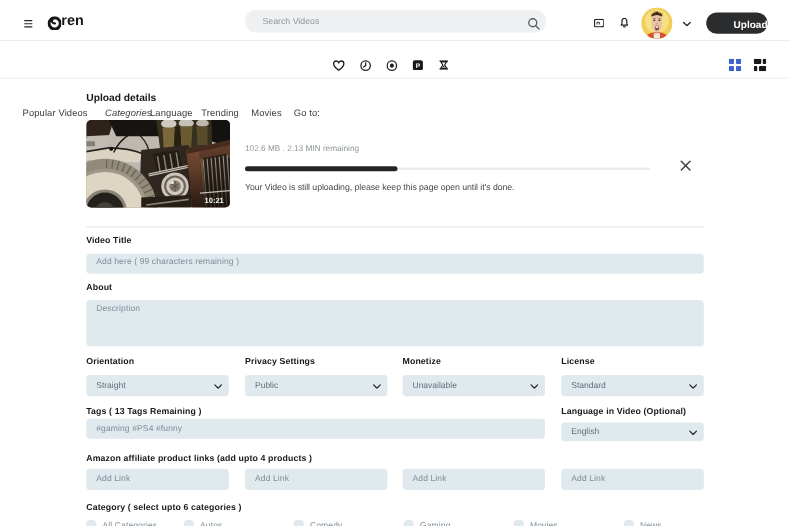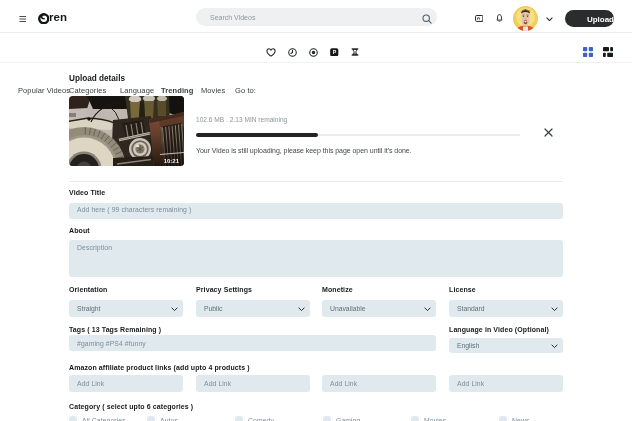--- a/index.html
+++ b/index.html
@@ -81,23 +81,23 @@
 
   <svg class="abs" style="left:546px;top:16.5px;" width="7" height="4.5" viewBox="0 0 8 5">
     <polyline points="1,1 4,4 7,1" fill="none" stroke="#232527" stroke-width="1.2" stroke-linecap="round" stroke-linejoin="round"></polyline>
   </svg>
 
   <div class="abs" style="left:565px;top:10px;width:49px;height:16.5px;background:#2a2c2e;border-radius:8.5px;"></div>
   <div class="abs" style="left:565px;top:14.5px;width:49px;text-align:right;font-size:8px;font-weight:bold;color:#fff;">Upload</div>
 
   <div class="abs" style="left:0;top:33px;width:632px;height:30px;background:#fff;border-bottom:1px solid #f1f1f1;"></div>
   <div class="navtxt" style="left:18px;">Popular Videos</div>
-  <div class="navtxt" style="left:69px;">Categories</div>
+  <div class="navtxt" style="left:84px;font-style:italic;">Categories</div>
   <div class="navtxt" style="left:120px;">Language</div>
-  <div class="navtxt" style="left:161px;font-weight:bold;">Trending</div>
+  <div class="navtxt" style="left:161px;">Trending</div>
   <div class="navtxt" style="left:201px;">Movies</div>
   <div class="navtxt" style="left:235px;">Go to:</div>
 
   <svg class="abs" style="left:266px;top:47.5px;" width="10" height="9" viewBox="0 0 24 22">
     <path d="M12 20 C5 15 2 11 2 7.2 C2 4.2 4.4 2 7.2 2 C9.2 2 11 3.2 12 5 C13 3.2 14.8 2 16.8 2 C19.6 2 22 4.2 22 7.2 C22 11 19 15 12 20 Z" fill="none" stroke="#202325" stroke-width="2.6"></path>
   </svg>
 
   <svg class="abs" style="left:288px;top:47.5px;" width="9" height="9" viewBox="0 0 24 24">
     <circle cx="12" cy="12" r="10" fill="none" stroke="#202325" stroke-width="2.8"></circle>
     <polyline points="12,6 12,12 7.6,14.8" fill="none" stroke="#202325" stroke-width="2.8" stroke-linecap="round"></polyline>

